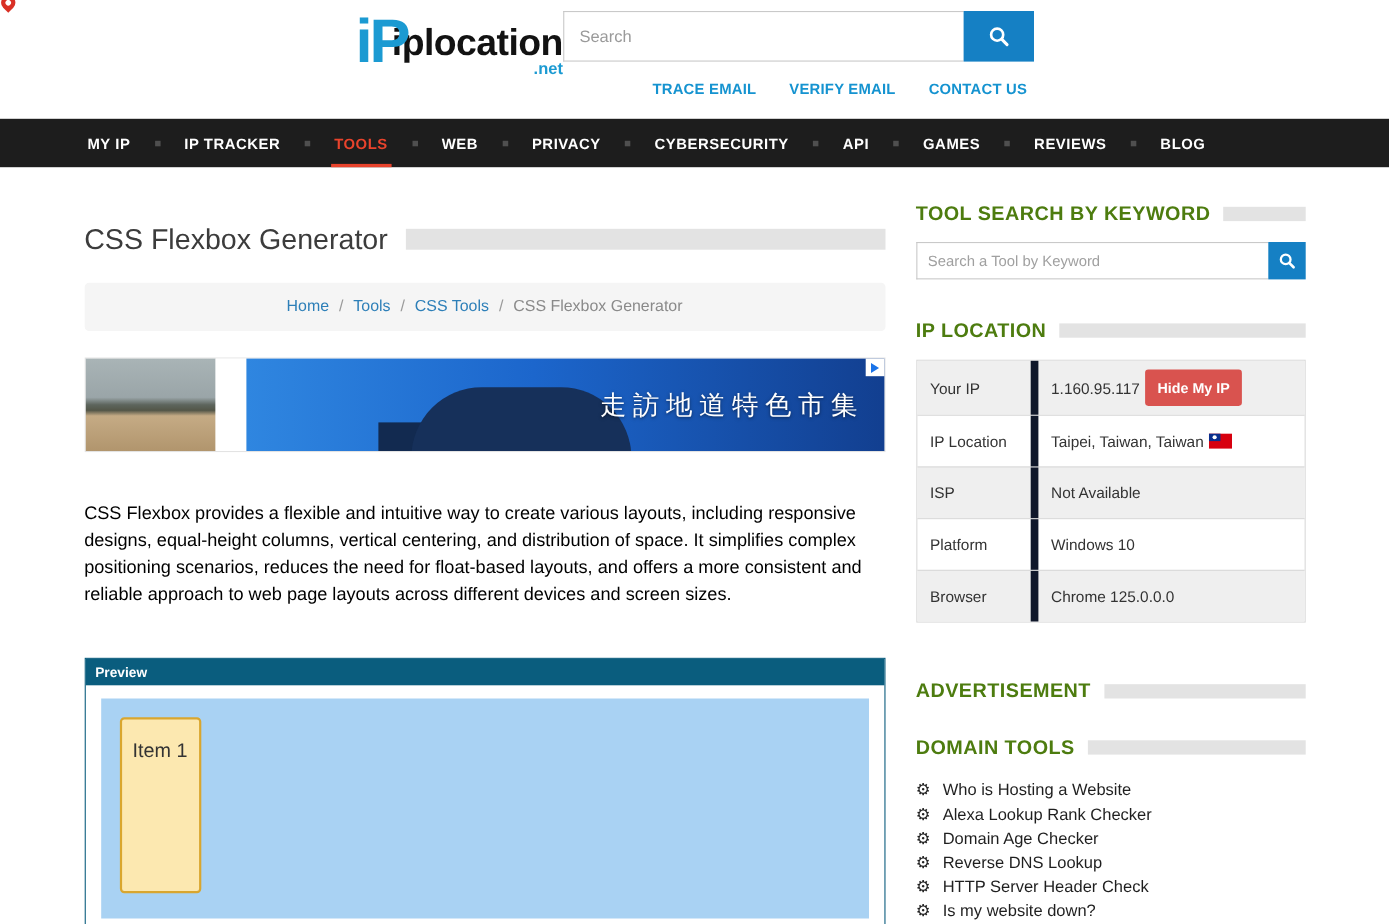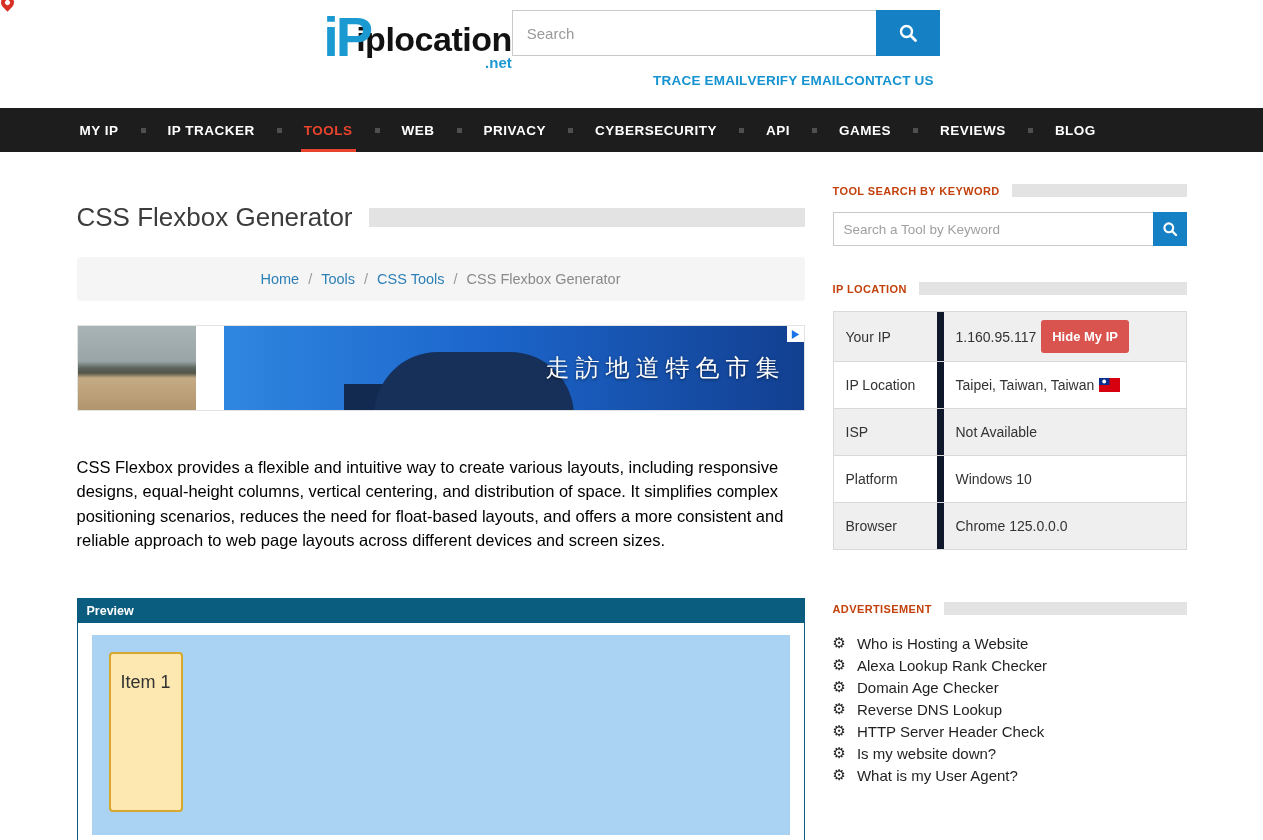--- a/index.html
+++ b/index.html
@@ -22,21 +22,21 @@
   .logo-name { font-size:34px; font-weight:bold; color:#121212; letter-spacing:-0.5px; }
   .logo-tld { display:block; text-align:right; color:#1b9ad2; font-size:15px;
     font-weight:bold; margin-top:-5px; }
   .header-right { display:flex; flex-direction:column; align-items:flex-end; }
   .search-bar { display:flex; width:428px; height:46px; }
   .search-input { flex:1; border:1px solid #c9c9c9; border-right:none; padding:0 14px;
     font-size:15px; color:#333; outline:none; font-family:inherit; }
   .search-input::placeholder { color:#9a9a9a; }
   .search-btn { width:64px; background:#1580c4; border:none; cursor:pointer;
     display:flex; align-items:center; justify-content:center; }
-  .header-links { display:flex; margin-top:17px; padding-right:6px; }
+  .header-links { display:flex; gap:30px; margin-top:17px; padding-right:6px; }
   .header-links a { color:#1593d0; font-size:13.5px; font-weight:bold; letter-spacing:0.2px; }
 
   
   nav { background:#1d1d1d; height:44px; }
   .nav-inner { display:flex; align-items:center; height:44px; }
   .nav-item { color:#fff; font-size:13.5px; font-weight:bold; letter-spacing:0.5px;
     height:44px; display:flex; align-items:center; padding:0 3px;
     border-bottom:3px solid transparent; border-top:3px solid transparent; }
   .nav-item.active { color:#e8432c; border-bottom-color:#e8432c; }
   .nav-sep { width:5px; height:5px; background:#4f4f4f; margin:0 19px; flex:none; }
@@ -82,21 +82,21 @@
   .preview-header { background:#0a5d7e; color:#fff; font-size:12.5px; font-weight:bold;
     padding:5px 9px; }
   .preview-body { padding:12px 14px; }
   .flex-container { background:#a9d2f3; min-height:200px; display:flex; align-items:flex-start; }
   .flex-item { width:74px; height:160px; margin:17px; background:#fce8b0;
     border:2px solid #d9a62e; border-radius:4px; display:flex; justify-content:center;
     padding-top:18px; font-size:18px; color:#333; }
 
   
   .side-heading { display:flex; align-items:center; }
-  .side-heading .label { font-size:11px; font-weight:bold; color:#c2410c;
+  .side-heading .label { font-size:18px; font-weight:bold; color:#4d7c0f;
     letter-spacing:0.4px; white-space:nowrap; }
   .side-heading .bar { height:13px; margin-left:12px; }
   .mt-ip { margin-top:36px; }
   .mt-ad { margin-top:52px; }
   .mt-dt { margin-top:30px; }
 
   .tool-search { display:flex; height:34px; margin-top:15px; }
   .tool-search input { flex:1; border:1px solid #c9c9c9; border-right:none; padding:0 10px;
     font-size:13.5px; color:#333; outline:none; font-family:inherit; }
   .tool-search input::placeholder { color:#a0a0a0; }
@@ -280,20 +280,24 @@
             <span>Chrome 125.0.0.0</span>
           </div>
       </div>
     </div>
 
     <div class="side-heading mt-ad">
       <span class="label">ADVERTISEMENT</span>
       <div class="bar"></div>
     </div>
 
+    <div class="side-heading mt-dt">
+      <span class="label">DOMAIN TOOLS</span>
+      <div class="bar"></div>
+    </div>
 
     <div class="domain-list">
       <a href="#" class="domain-item">
         <span class="gear">⚙</span>
         <span class="txt">Who is Hosting a Website</span>
       </a>
       <a href="#" class="domain-item">
         <span class="gear">⚙</span>
         <span class="txt">Alexa Lookup Rank Checker</span>
       </a>

